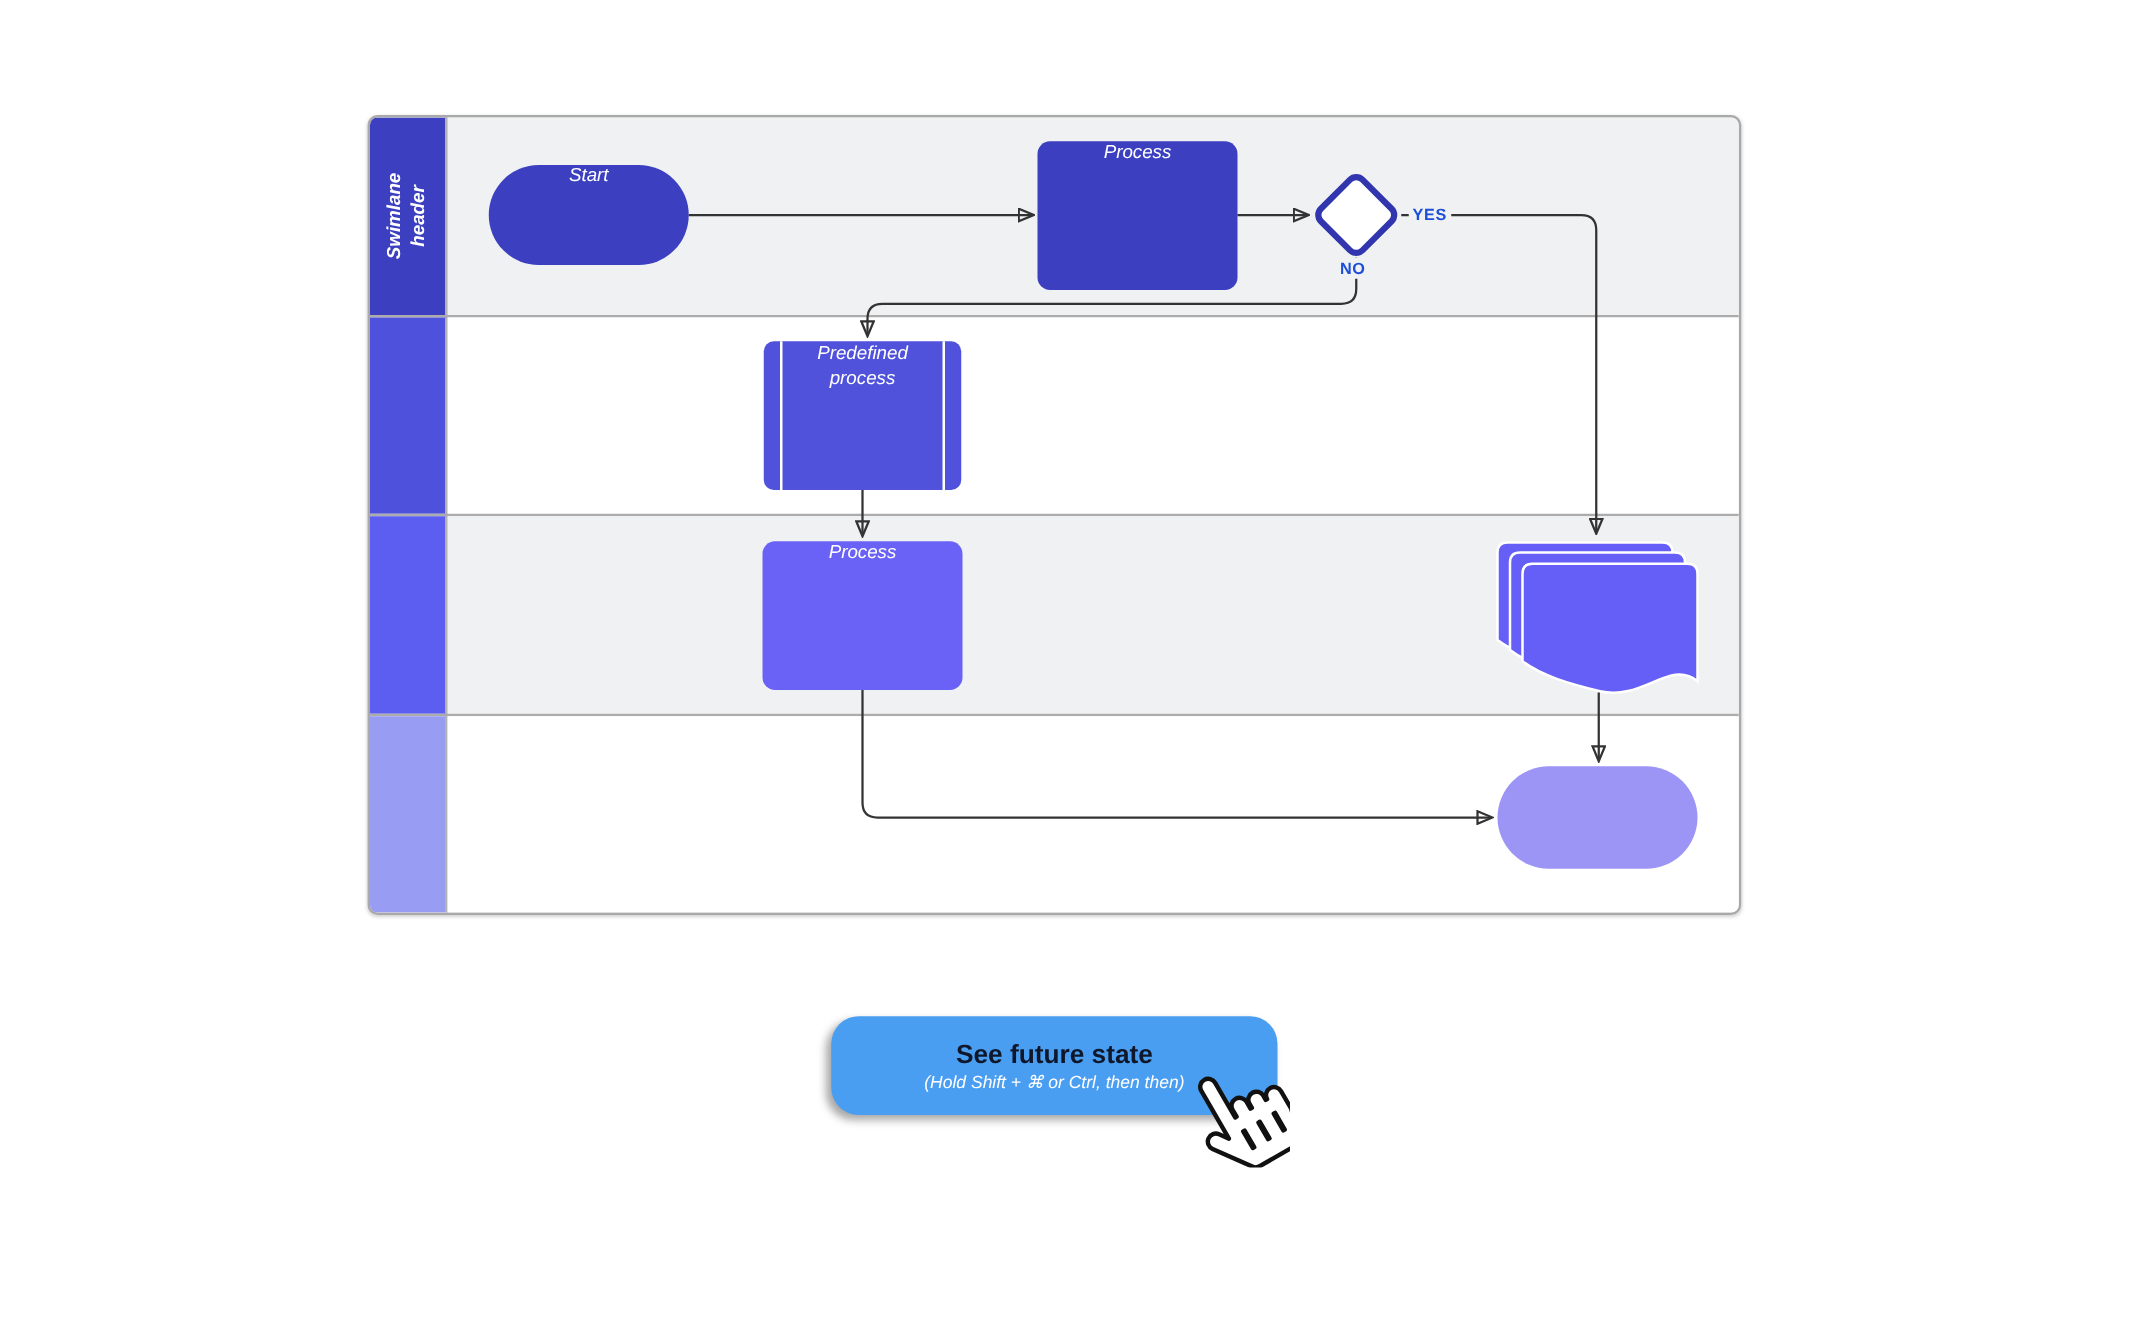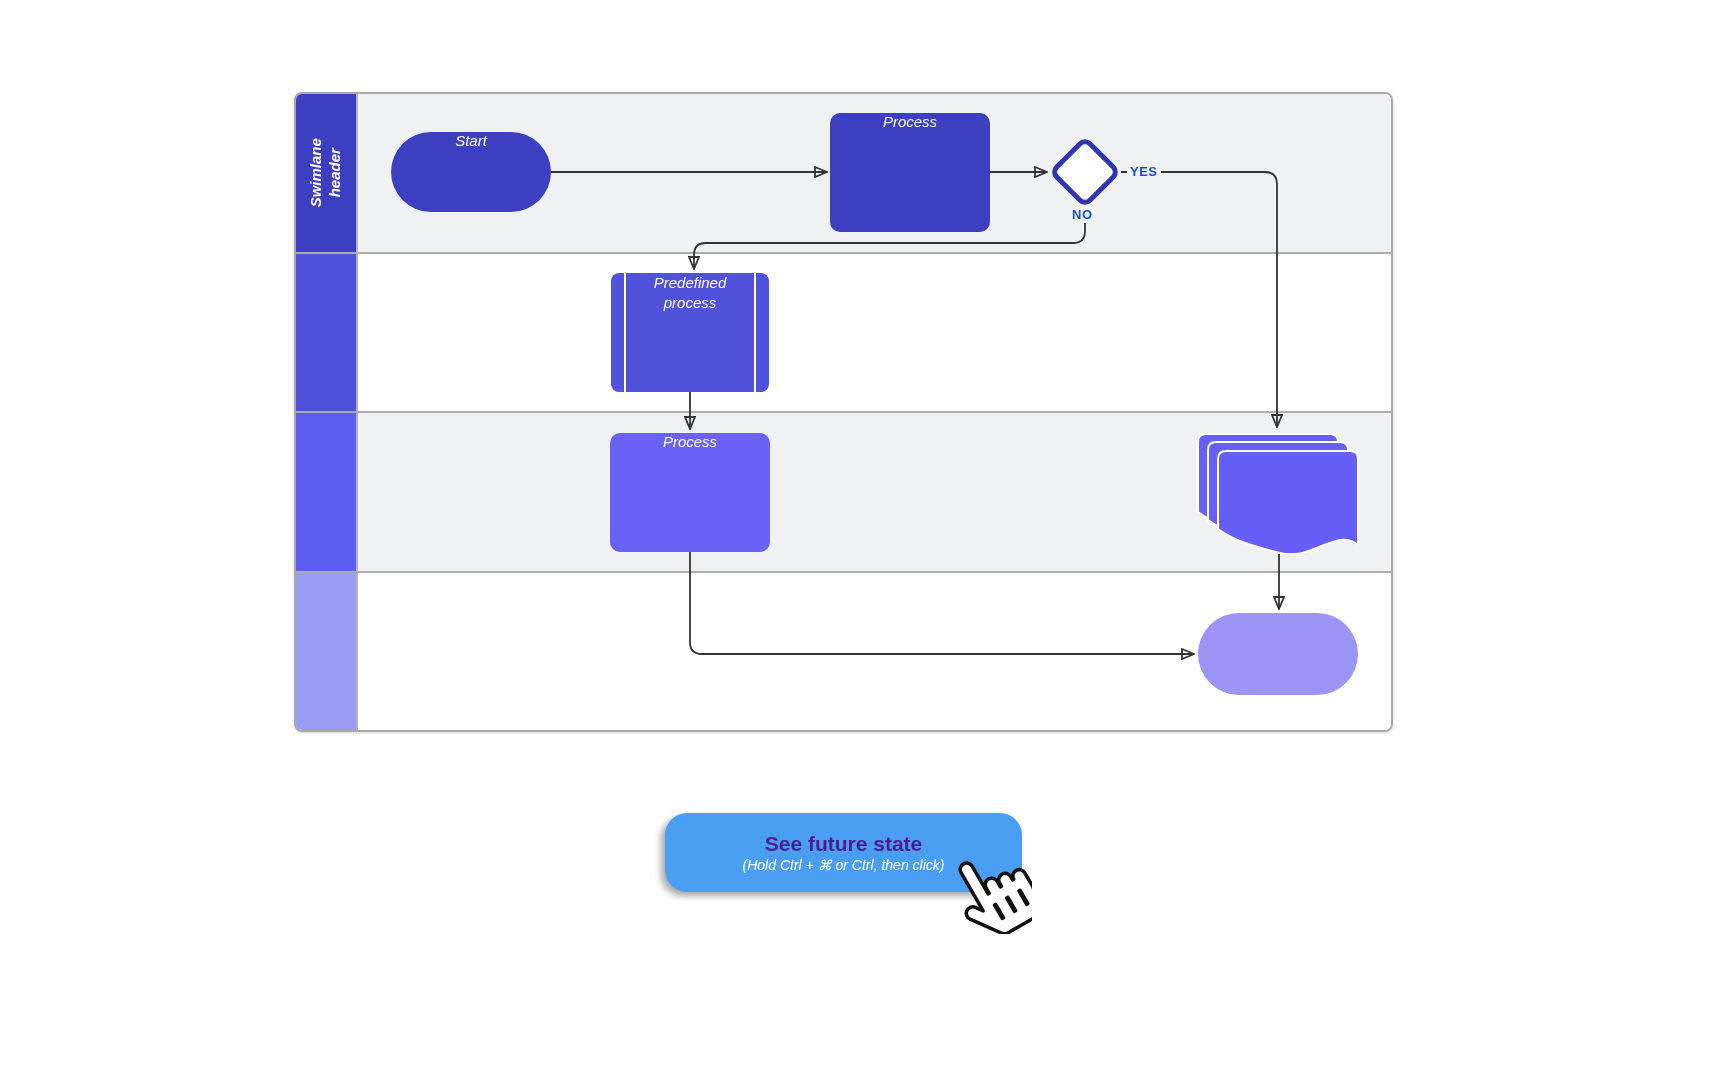--- a/index.html
+++ b/index.html
@@ -47,21 +47,21 @@
   .yes-label { left:1127px; top:163px; }
   .no-label  { left:1069px; top:206px; }
 
   
   .cta {
     position:absolute; left:665px; top:813px; width:357px; height:79px;
     border-radius:22px; border:none; cursor:pointer;
     box-shadow:-4px 4px 7px rgba(0,0,0,0.35);
     display:flex; flex-direction:column; align-items:center; justify-content:center; gap:3px;
   }
-  .cta-title { font-size:21px; font-weight:bold; color:#4c1d95; line-height:1.1; }
+  .cta-title { font-size:21px; font-weight:bold; color:#0f172a; line-height:1.1; }
   .cta-sub   { font-size:14px; font-style:italic; color:#ffffff; line-height:1.1; }
   .hand-cursor { position:absolute; left:958px; top:852px; }
 </style>
 </head>
 <body>
 
 <div class="stage">
 
   <div class="swimlane">
     <div class="lane">
@@ -127,21 +127,21 @@
     <path d="M 690 392 V 428" marker-end="url(#arrow)"></path>
     <path d="M 1279 554 V 608" marker-end="url(#arrow)"></path>
     <path d="M 690 552 V 642 Q 690 654 702 654 H 1193" marker-end="url(#arrow)"></path>
   </svg>
 
   <div class="edge-label yes-label">YES</div>
   <div class="edge-label no-label">NO</div>
 
   <button class="cta" style="background-color: rgb(74, 158, 241);">
     <span class="cta-title">See future state</span>
-    <span class="cta-sub">(Hold Ctrl + ⌘ or Ctrl, then click)</span>
+    <span class="cta-sub">(Hold Shift + ⌘ or Ctrl, then then)</span>
   </button>
 
   <svg class="hand-cursor" width="74" height="82" viewBox="0 0 448 512">
     <g transform="rotate(-30 224 256)">
       <path fill="#FFFFFF" stroke="#111111" stroke-width="22" stroke-linejoin="round" d="M448 240v96c0 3.1-.4 6.2-1.1 9.2l-32 136C410.7 499.2 394.6 512 376 512H168a40 40 0 0 1-32.3-16.5l-128-176c-13-17.9-9-42.9 8.8-55.9 17.9-13 42.9-9 55.9 8.8L104 316V40c0-22.1 17.9-40 40-40s40 17.9 40 40v200h8v-40c0-22.1 17.9-40 40-40s40 17.9 40 40v40h8v-24c0-22.1 17.9-40 40-40s40 17.9 40 40v24h8c0-22.1 17.9-40 40-40s40 17.9 40 40zm-256 80h-8v96h8v-96zm88 0h-8v96h8v-96zm88 0h-8v96h8v-96z"></path>
     </g>
   </svg>
 
 </div>
 

